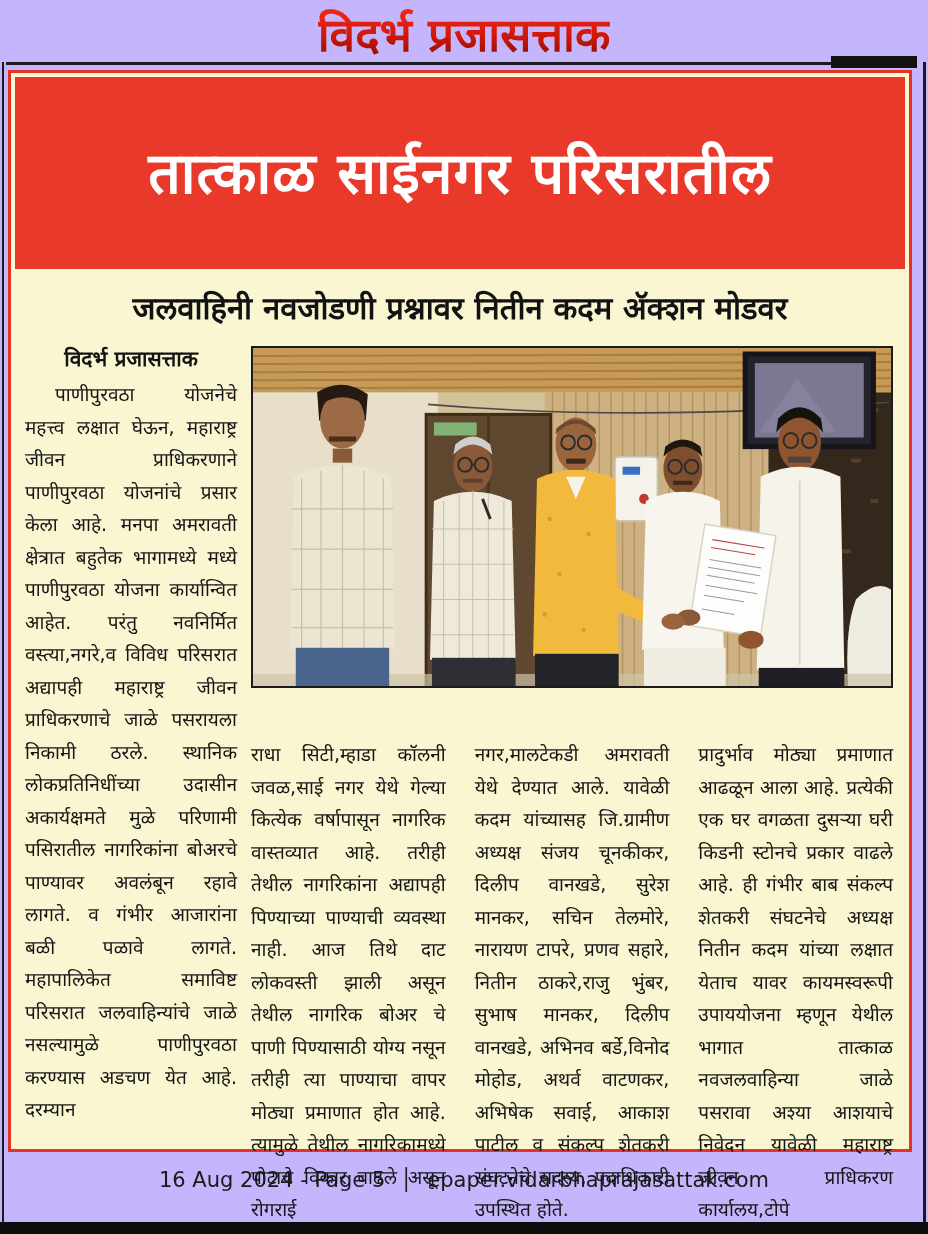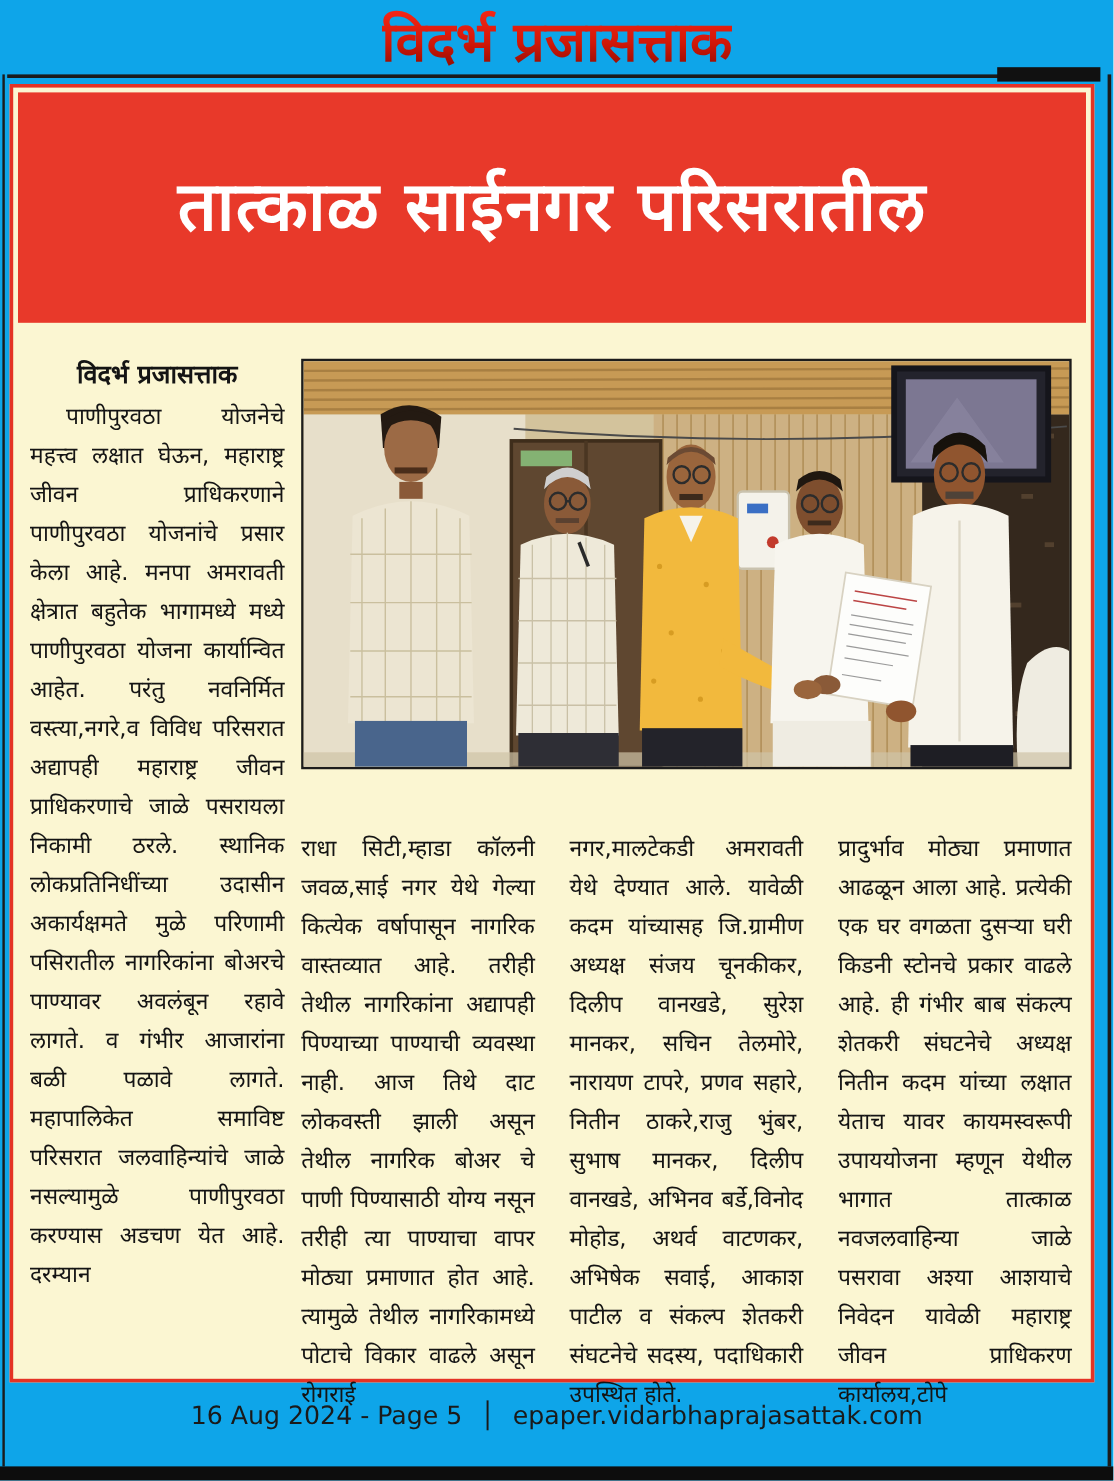--- a/index.html
+++ b/index.html
@@ -1,17 +1,17 @@
 <!DOCTYPE html>
 <html lang="mr"><head>
 <meta charset="utf-8">
 <style>
   html,body{margin:0;padding:0;background:#ffffff;}
   body{font-family:"DejaVu Sans",sans-serif;}
-  .page{position:relative;width:928px;height:1234px;background:#0ea5e9;overflow:hidden;}
+  .page{position:relative;width:928px;height:1234px;background:#c4b5fd;overflow:hidden;}
 
   
   .rule-top{position:absolute;left:6px;top:62px;width:902px;height:3px;background:#1b1b1b;}
   .rule-top-thick{position:absolute;left:831px;top:56px;width:86px;height:12px;background:#111;}
   .rule-left{position:absolute;left:2px;top:62px;width:2px;height:1160px;background:#1b1b1b;}
   .rule-right{position:absolute;left:923px;top:62px;width:3px;height:1160px;background:#1b1b1b;}
   .bottom-bar{position:absolute;left:0;bottom:0;width:928px;height:12px;background:#0d0d0d;}
 
   
   .masthead{position:absolute;left:0;top:2px;width:928px;text-align:center;}
@@ -60,20 +60,21 @@
   <div class="rule-left"></div>
   <div class="rule-right"></div>
 
   <div class="red-box">
 
     <div class="banner">
       <div>तात्काळ साईनगर परिसरातील</div>
     </div>
 
     <div class="subhead">
+      <div>जलवाहिनी नवजोडणी प्रश्नावर नितीन कदम ॲक्शन मोडवर</div>
     </div>
 
     <div class="article">
 
       <div class="col-first">
         <div class="dateline">
           <div>विदर्भ प्रजासत्ताक</div>
         </div>
         <div class="bodytext indent">पाणीपुरवठा योजनेचे महत्त्व लक्षात घेऊन, महाराष्ट्र जीवन प्राधिकरणाने पाणीपुरवठा योजनांचे प्रसार केला आहे. मनपा अमरावती क्षेत्रात बहुतेक भागामध्ये मध्ये पाणीपुरवठा योजना कार्यान्वित आहेत. परंतु नवनिर्मित वस्त्या,नगरे,व विविध परिसरात अद्यापही महाराष्ट्र जीवन प्राधिकरणाचे जाळे पसरायला निकामी ठरले. स्थानिक लोकप्रतिनिधींच्या उदासीन अकार्यक्षमते मुळे परिणामी पसिरातील नागरिकांना बोअरचे पाण्यावर अवलंबून रहावे लागते. व गंभीर आजारांना बळी पळावे लागते. महापालिकेत समाविष्ट परिसरात जलवाहिन्यांचे जाळे नसल्यामुळे पाणीपुरवठा करण्यास अडचण येत आहे. दरम्यान</div>
       </div>

